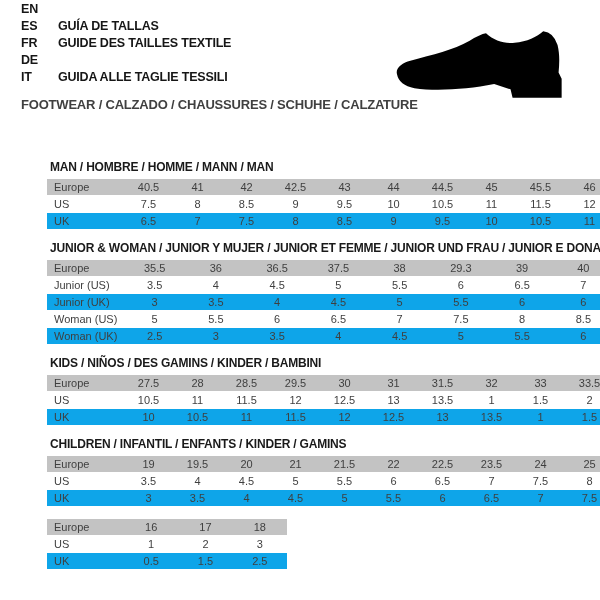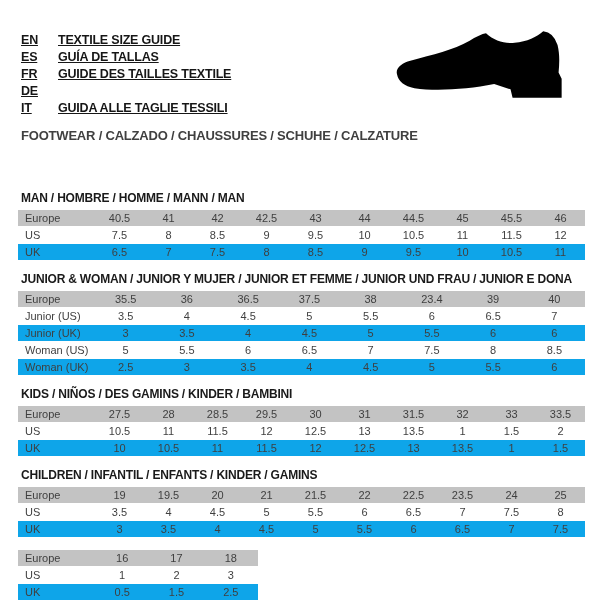--- a/index.html
+++ b/index.html
@@ -10,21 +10,21 @@
   body {
     width: 600px;
     height: 600px;
     position: relative;
     overflow: hidden;
     font-family: "Liberation Sans", sans-serif;
     color: #161616;
   }
 
   
-  .lang-block { padding: 31px 0 0 21px; text-decoration: underline; }
+  .lang-block { padding: 0 0 0 21px; }
   .lang-row {
     display: flex;
     height: 17px;
     align-items: center;
     font-weight: bold;
     font-size: 12.5px;
     letter-spacing: -0.2px;
     color: #161616;
   }
   .lang-code { width: 37px; flex: 0 0 auto; }
@@ -43,21 +43,21 @@
     position: absolute;
     top: 28px;
     left: 394px;
     width: 184px;
     height: 74px;
   }
   .shoe-wrap svg { width: 100%; height: 100%; display: block; }
 
   
   .sections { margin-left: 18px; margin-right: 15px; }
-  .size-section { margin-top: 12px; }
+  .size-section { margin-top: 12px; margin-left: 29px; }
   .size-section.first { margin-top: 47px; }
   .section-title {
     font-weight: bold;
     font-size: 12px;
     line-height: 13px;
     letter-spacing: -0.2px;
     color: #1a1a1a;
     margin: 0 0 5px 3px;
     white-space: nowrap;
   }
@@ -81,21 +81,20 @@
     white-space: nowrap;
   }
   .cell-val { flex: 1 1 0; text-align: center; }
 </style>
 </head>
 <body>
 
 <div class="lang-block">
     <div class="lang-row">
       <span class="lang-code">EN</span>
-      <span class="lang-label">TEXTILE SIZE GUIDE</span>
     </div>
     <div class="lang-row">
       <span class="lang-code">ES</span>
       <span class="lang-label">GUÍA DE TALLAS</span>
     </div>
     <div class="lang-row">
       <span class="lang-code">FR</span>
       <span class="lang-label">GUIDE DES TAILLES TEXTILE</span>
     </div>
     <div class="lang-row">
@@ -179,21 +178,21 @@
   <div class="size-section">
     <div class="section-title">JUNIOR &amp; WOMAN / JUNIOR Y MUJER / JUNIOR ET FEMME / JUNIOR UND FRAU / JUNIOR E DONA</div>
     <div class="size-table">
         <div class="t-row head">
           <span class="cell-label">Europe</span>
           <span class="cell-val">35.5</span>
           <span class="cell-val">36</span>
           <span class="cell-val">36.5</span>
           <span class="cell-val">37.5</span>
           <span class="cell-val">38</span>
-          <span class="cell-val">23.4</span>
+          <span class="cell-val">29.3</span>
           <span class="cell-val">39</span>
           <span class="cell-val">40</span>
         </div>
         <div class="t-row">
           <span class="cell-label">Junior (US)</span>
           <span class="cell-val">3.5</span>
           <span class="cell-val">4</span>
           <span class="cell-val">4.5</span>
           <span class="cell-val">5</span>
           <span class="cell-val">5.5</span>

